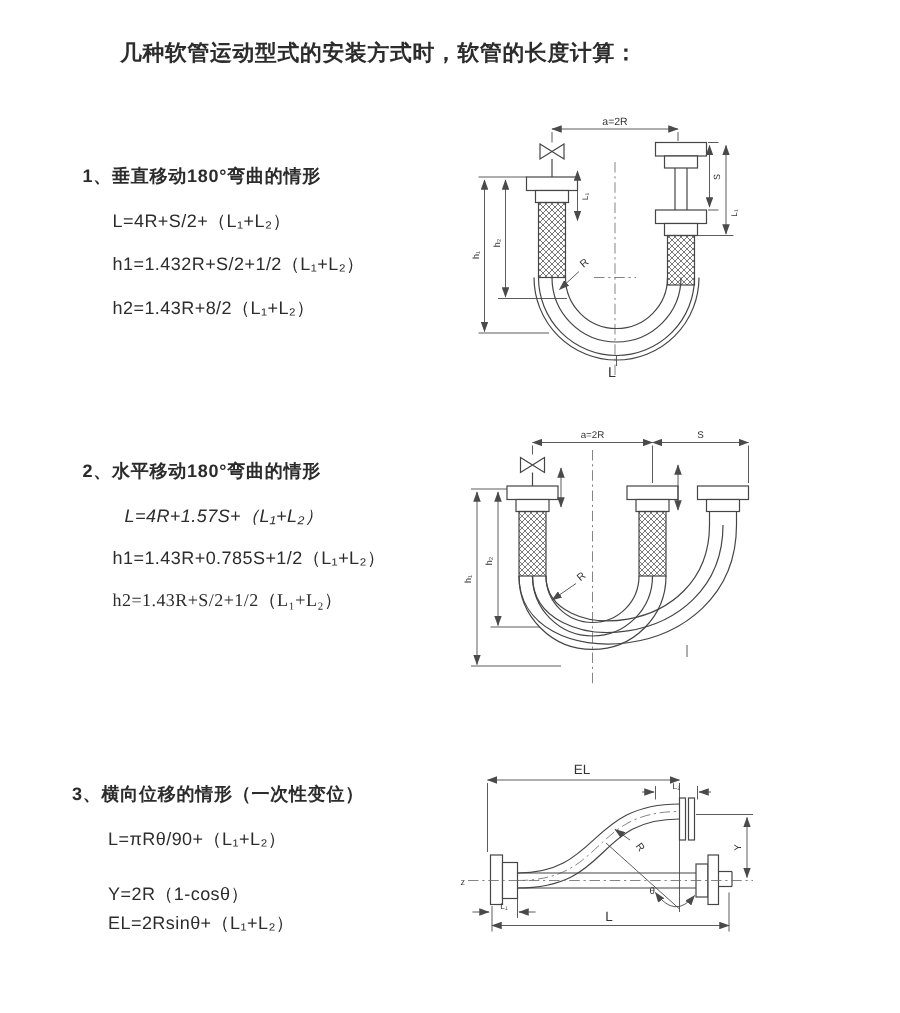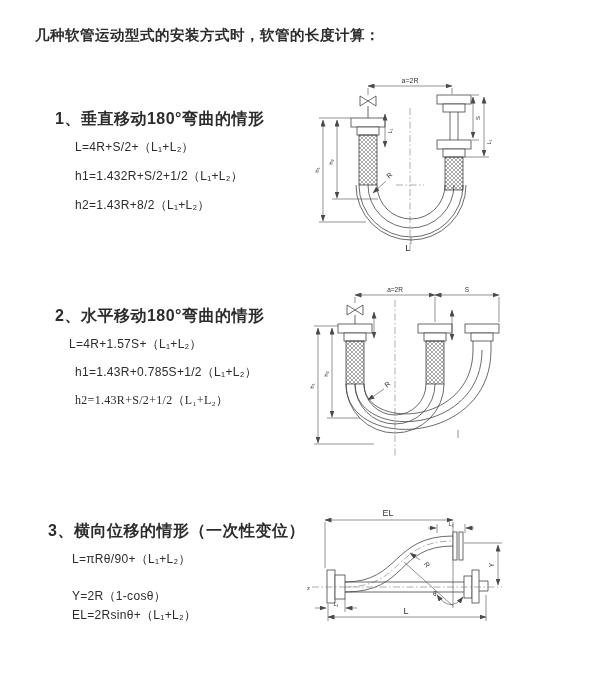--- a/index.html
+++ b/index.html
@@ -3,43 +3,43 @@
 <meta charset="utf-8">
 <style>
   html,body{margin:0;padding:0;}
   body{
     width:600px;height:675px;position:relative;overflow:hidden;
     background:#ffffff;
     font-family:"Liberation Sans","DejaVu Sans",sans-serif;
     color:#2c2c2c;
   }
   .abs{position:absolute;white-space:nowrap;}
-  .title{font-size:14.5px;font-weight:600;letter-spacing:0.5px;}
-  .heading{font-size:16px;font-weight:600;letter-spacing:0.5px;}
+  .title{font-size:14.5px;font-weight:600;letter-spacing:0.5px;margin-left:45px;}
+  .heading{font-size:12px;font-weight:600;letter-spacing:0.5px;}
   .formula{font-size:12px;font-weight:500;letter-spacing:0.3px;}
   svg{position:absolute;overflow:visible;}
   .dln{stroke:#454545;stroke-width:0.8;fill:none;}
   .dim{stroke:#4a4a4a;stroke-width:0.6;fill:none;}
   .cl{stroke:#6b6b6b;stroke-width:0.55;fill:none;stroke-dasharray:7 2.5 1.5 2.5;}
   .part{fill:#ffffff;stroke:#454545;stroke-width:0.8;}
   .braidrect{fill:url(#braid);stroke:#454545;stroke-width:0.8;}
   .lbl{font-family:"Liberation Sans","DejaVu Sans",sans-serif;fill:#333333;}
 </style>
 </head>
 <body>
 
 <div class="abs title" style="left:35px;top:26px;">几种软管运动型式的安装方式时，软管的长度计算：</div>
 
 <div class="abs heading" style="left:55px;top:109px;">1、垂直移动180°弯曲的情形</div>
 <div class="abs formula" style="left:75px;top:139px;">L=4R+S/2+（L₁+L₂）</div>
 <div class="abs formula" style="left:75px;top:168px;">h1=1.432R+S/2+1/2（L₁+L₂）</div>
 <div class="abs formula" style="left:75px;top:197px;">h2=1.43R+8/2（L₁+L₂）</div>
 
 <div class="abs heading" style="left:55px;top:306px;">2、水平移动180°弯曲的情形</div>
-<div class="abs formula" style="left:69px;top:336px;">L=4R+1.57S+（L₁+L₂）</div>
+<div class="abs formula" style="left:83px;top:336px;font-style:italic;">L=4R+1.57S+（L₁+L₂）</div>
 <div class="abs formula" style="left:75px;top:364px;">h1=1.43R+0.785S+1/2（L₁+L₂）</div>
 <div class="abs formula" style="left:75px;top:392px;font-family:Liberation Serif, serif;">h2=1.43R+S/2+1/2（L₁+L₂）</div>
 
 <div class="abs heading" style="left:48px;top:521px;">3、横向位移的情形（一次性变位）</div>
 <div class="abs formula" style="left:72px;top:551px;">L=πRθ/90+（L₁+L₂）</div>
 <div class="abs formula" style="left:72px;top:588px;">Y=2R（1-cosθ）</div>
 <div class="abs formula" style="left:72px;top:607px;">EL=2Rsinθ+（L₁+L₂）</div>
 
 <svg style="left:310px;top:70px;" width="290" height="185" viewBox="0 0 290 185">
   <defs>

